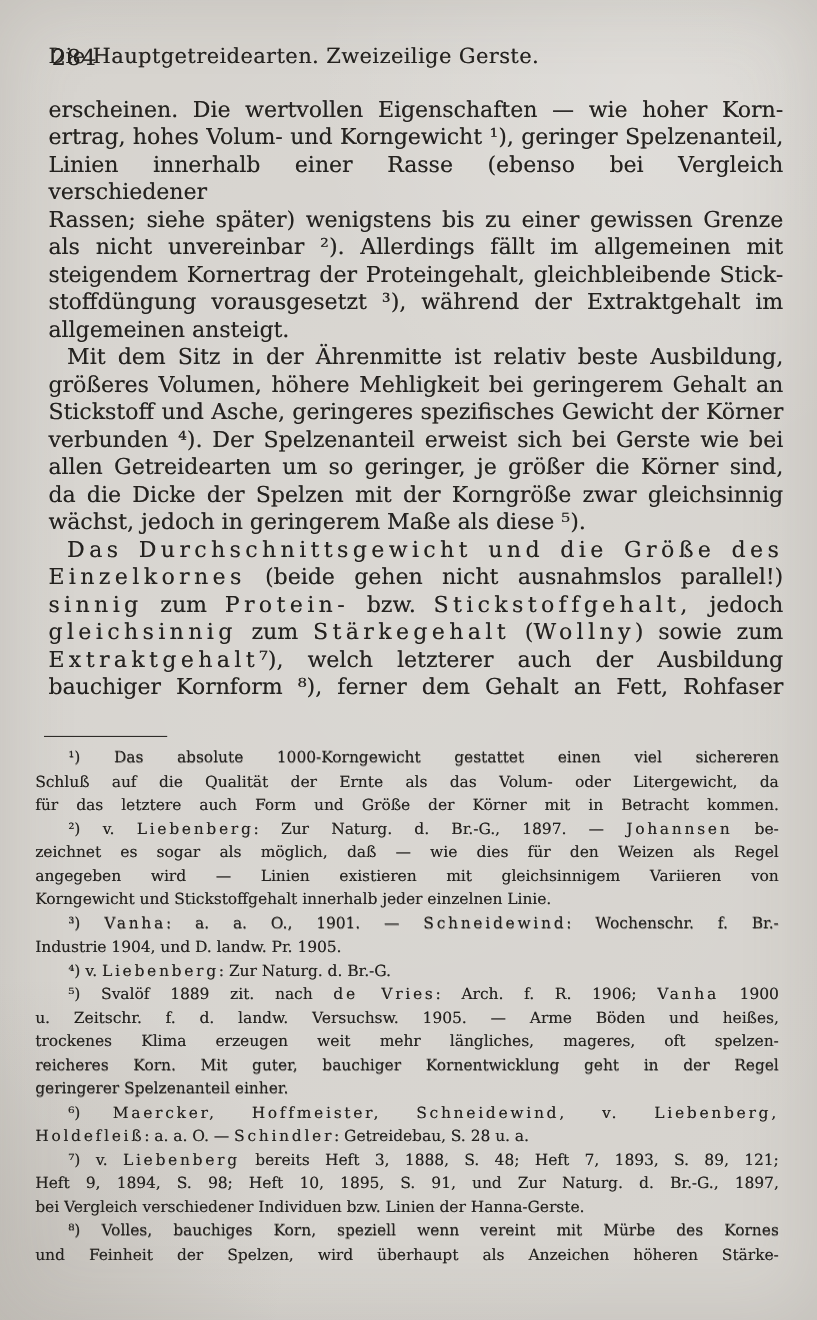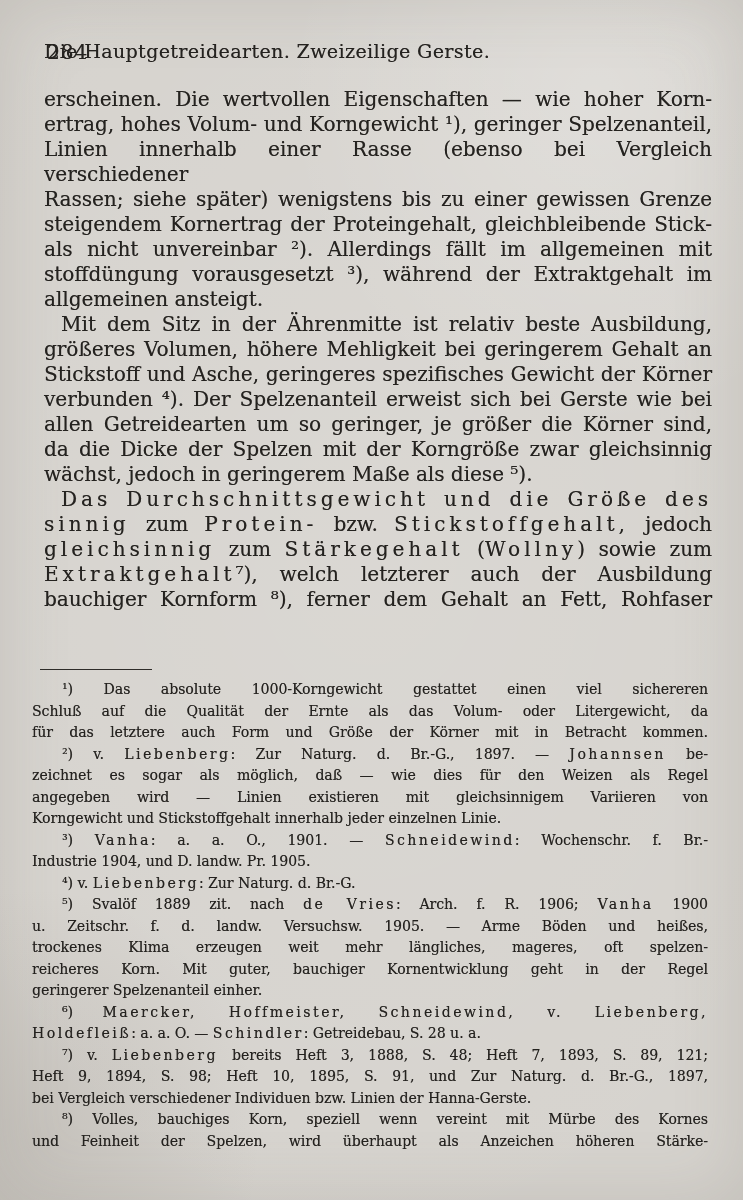--- a/index.html
+++ b/index.html
@@ -41,36 +41,37 @@
     <span class="pagenum">284</span>
     <span class="running-title">Die Hauptgetreidearten.  Zweizeilige Gerste.</span>
   </div>
 
   <div class="body-text">
     <div class="para">
         <div class="line"><span>erscheinen.  Die wertvollen Eigenschaften — wie hoher Korn-</span></div>
         <div class="line"><span>ertrag, hohes Volum- und Korngewicht ¹), geringer Spelzenanteil,</span></div>
         <div class="line"><span>Linien innerhalb einer Rasse (ebenso bei Vergleich verschiedener</span></div>
         <div class="line"><span>Rassen; siehe später) wenigstens bis zu einer gewissen Grenze</span></div>
+        <div class="line"><span>als nicht unvereinbar ²).  Allerdings fällt im allgemeinen mit</span></div>
         <div class="line"><span>steigendem Kornertrag der Proteingehalt, gleichbleibende Stick-</span></div>
-        <div class="line"><span>als nicht unvereinbar ²).  Allerdings fällt im allgemeinen mit</span></div>
         <div class="line"><span>stoffdüngung vorausgesetzt ³), während der Extraktgehalt im</span></div>
         <div class="line last"><span>allgemeinen ansteigt.</span></div>
       </div>
     <div class="para">
         <div class="line indent"><span>Mit dem Sitz in der Ährenmitte ist relativ beste Ausbildung,</span></div>
         <div class="line"><span>größeres Volumen, höhere Mehligkeit bei geringerem Gehalt an</span></div>
         <div class="line"><span>Stickstoff und Asche, geringeres spezifisches Gewicht der Körner</span></div>
         <div class="line"><span>verbunden ⁴).  Der Spelzenanteil erweist sich bei Gerste wie bei</span></div>
         <div class="line"><span>allen Getreidearten um so geringer, je größer die Körner sind,</span></div>
         <div class="line"><span>da die Dicke der Spelzen mit der Korngröße zwar gleichsinnig</span></div>
         <div class="line last"><span>wächst, jedoch in geringerem Maße als diese ⁵).</span></div>
       </div>
     <div class="para">
         <div class="line indent"><span class="g">Das Durchschnittsgewicht und die Größe des</span></div>
+        <div class="line"><span class="g">Einzelkornes</span><span> (beide gehen nicht ausnahmslos parallel!)</span></div>
         <div class="line"><span class="g">sinnig</span><span> zum </span><span class="g">Protein-</span><span> bzw. </span><span class="g">Stickstoffgehalt,</span><span> jedoch</span></div>
         <div class="line"><span class="g">gleichsinnig</span><span> zum </span><span class="g">Stärkegehalt</span><span> (</span><span class="g">Wollny</span><span>) sowie zum</span></div>
         <div class="line"><span class="g">Extraktgehalt</span><span>⁷), welch letzterer auch der Ausbildung</span></div>
         <div class="line"><span>bauchiger Kornform ⁸), ferner dem Gehalt an Fett, Rohfaser</span></div>
       </div>
   </div>
 
   <div class="fn-separator"></div>
 
   <div class="footnotes">

